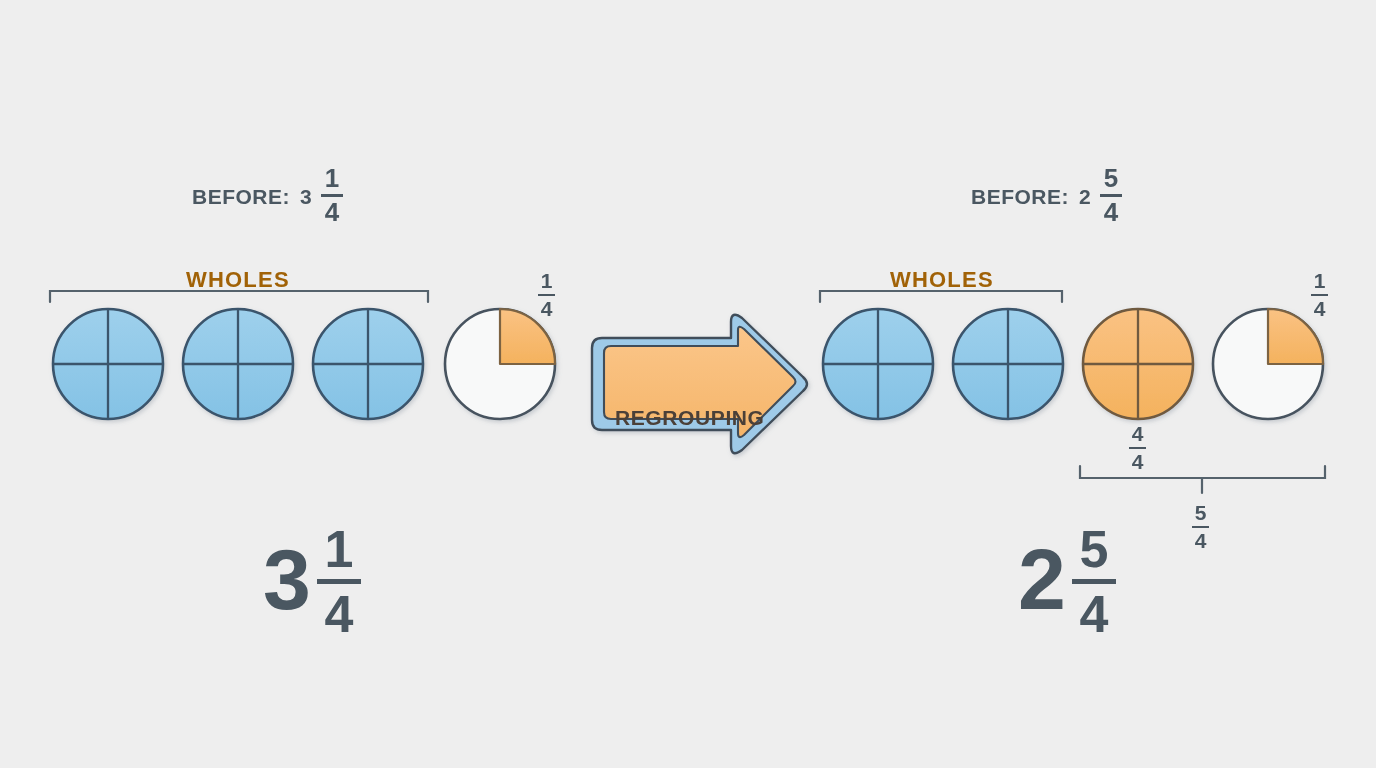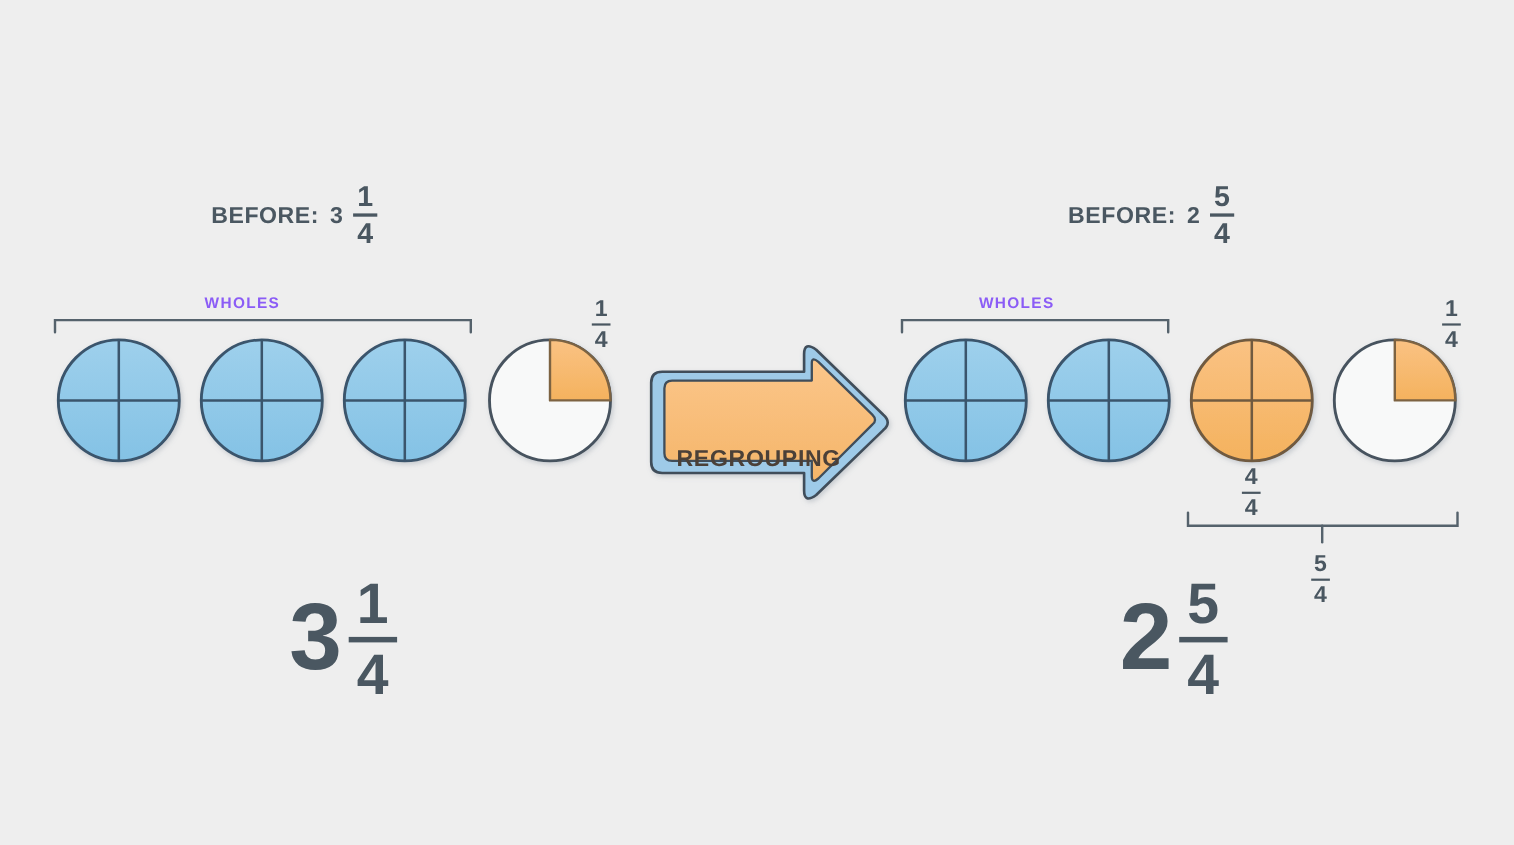--- a/index.html
+++ b/index.html
@@ -115,22 +115,22 @@
     font-weight: bold;
   }
   .smallfrac .bar {
     height: 2.5px;
     margin: 2px 0;
     min-width: 17px;
   }
 
   .bracket-label {
     position: absolute;
-    color: #8b5cf6;
-    font-size: 14px;
+    color: #a16207;
+    font-size: 22px;
     font-weight: bold;
     letter-spacing: 1.2px;
     white-space: nowrap;
   }
 
   .arrow-label {
     position: absolute;
     color: #4b4038;
     font-size: 21px;
     font-weight: bold;

